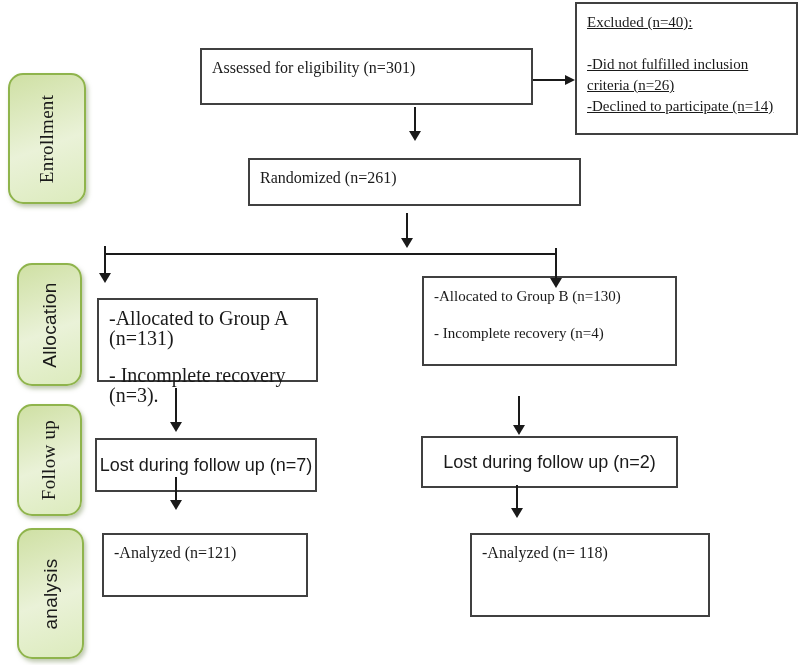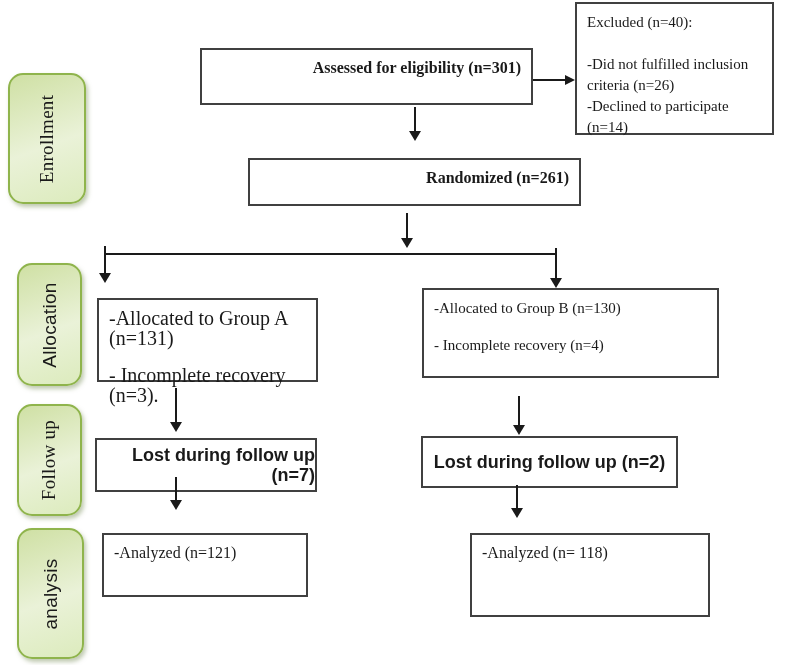--- a/index.html
+++ b/index.html
@@ -35,21 +35,21 @@
 
   
   .fbox {
     position: absolute;
     border: 2px solid #404040;
     background: #ffffff;
     box-sizing: border-box;
     font-size: 16px;
     line-height: 20px;
   }
-  .fbox.center { text-align: right; font-weight: bold; }
+  .fbox.center { text-align: left; }
   .fbox.sans { font-family: "Liberation Sans", sans-serif; font-size: 18px; }
   .fbox .pad { padding: 8px 10px; }
 
   
   .vline, .hline, .ah-down, .ah-right { position: absolute; }
   .vline { width: 2px; background: #1a1a1a; }
   .hline { height: 2px; background: #1a1a1a; }
   .ah-down {
     width: 0; height: 0;
     border-left: 6px solid transparent;
@@ -81,42 +81,42 @@
     <span>Follow up</span>
   </div>
   <div class="stage sans" style="left:17px; top:528px; width:63px; height:127px;">
     <span>analysis</span>
   </div>
 
   <div class="fbox center" style="left:200px; top:48px; width:333px; height:57px;">
     <div class="pad">Assessed for eligibility (n=301)</div>
   </div>
 
-  <div class="fbox" style="left:575px; top:2px; width:199px; height:133px; font-size:15px; line-height:21px;">
+  <div class="fbox" style="left:575px; top:2px; width:223px; height:133px; font-size:15px; line-height:21px;text-decoration:underline;">
     <div class="pad">
       <div>Excluded (n=40):</div>
       <div class="excl-items">
         <div>-Did not fulfilled inclusion criteria (n=26)</div>
         <div>-Declined to participate (n=14)</div>
       </div>
     </div>
   </div>
 
   <div class="fbox center" style="left:200px; top:158px; width:333px; height:48px;margin-left:48px;">
     <div class="pad">Randomized (n=261)</div>
   </div>
 
   <div class="fbox" style="left:97px; top:298px; width:221px; height:84px; font-size:20px;">
     <div class="pad">
       <div>-Allocated to Group A (n=131)</div>
       <div class="line2">- Incomplete recovery (n=3).</div>
     </div>
   </div>
 
-  <div class="fbox" style="left:422px; top:288px; width:297px; height:90px; font-size:15px;">
+  <div class="fbox" style="left:422px; top:276px; width:255px; height:90px; font-size:15px;">
     <div class="pad">
       <div>-Allocated to Group B (n=130)</div>
       <div class="line2">- Incomplete recovery (n=4)</div>
     </div>
   </div>
 
   <div class="fbox sans center" style="left:95px; top:438px; width:222px; height:54px; display:flex; align-items:center; justify-content:center;">
     <div>Lost during follow up (n=7)</div>
   </div>
 

